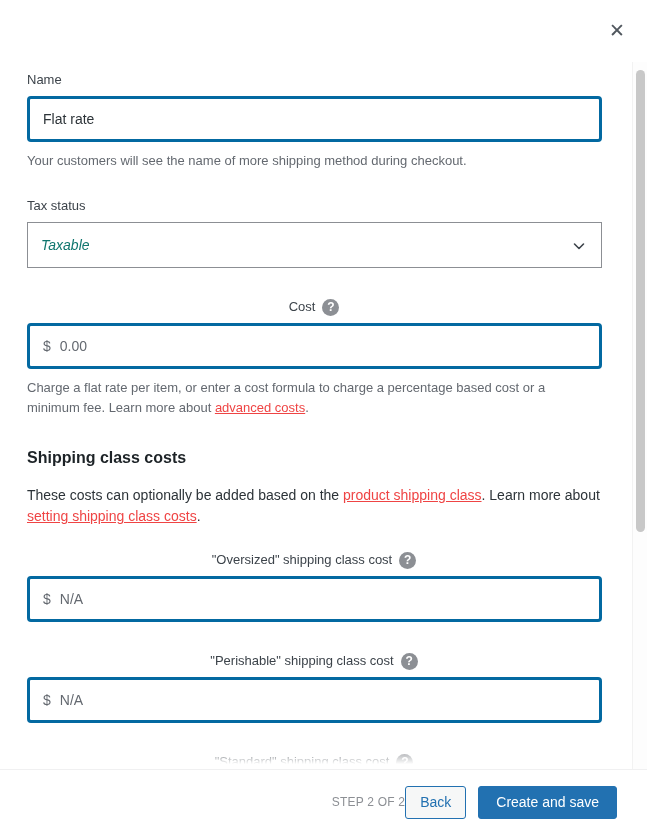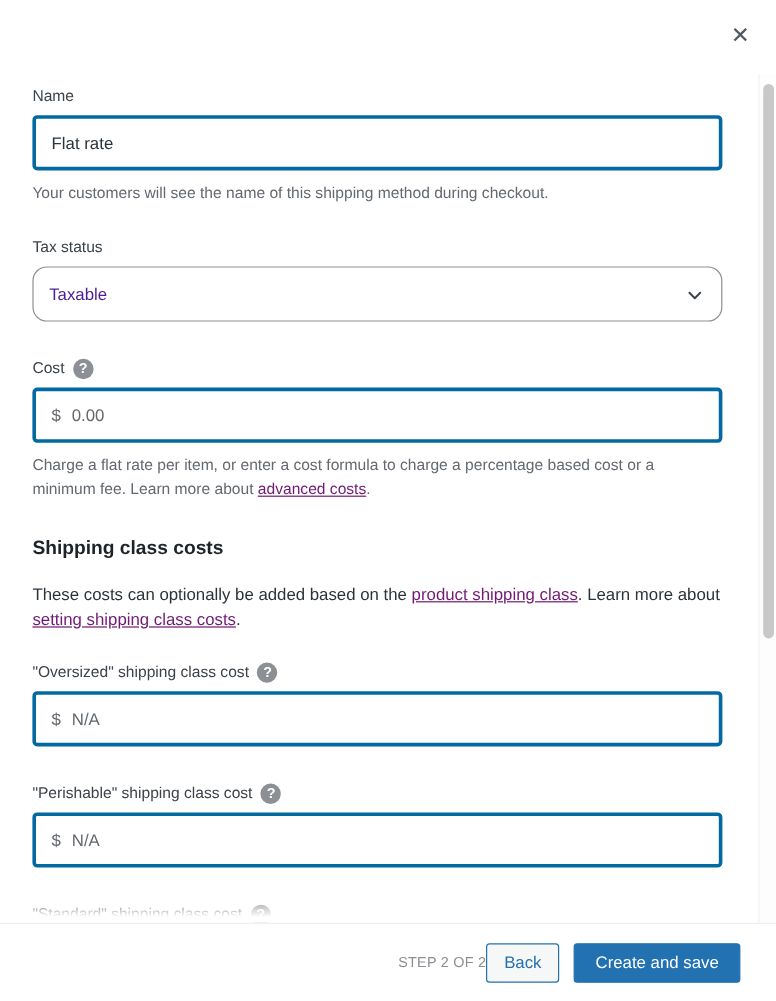--- a/index.html
+++ b/index.html
@@ -75,20 +75,21 @@
     color: #3c434a;
     line-height: 18px;
     margin-bottom: 7px;
   }
 
   .label-row {
     display: flex;
     align-items: center;
     gap: 7px;
     margin-bottom: 7px;
+    justify-content: center;
   }
   .label-row .field-label { margin-bottom: 0; }
 
   .help-icon {
     display: inline-flex;
     align-items: center;
     justify-content: center;
     width: 17px;
     height: 17px;
     border-radius: 50%;
@@ -122,29 +123,30 @@
     color: #646970;
     font-size: 14px;
     margin-right: 9px;
     flex: none;
   }
 
   .select-box {
     width: 575px;
     height: 46px;
     border: 1px solid #8c8f94;
-    border-radius: 12px;
+    border-radius: 0;
     background: #ffffff;
     display: flex;
     align-items: center;
     justify-content: space-between;
     padding: 0 13px;
     font-size: 14px;
-    color: #4c1d95;
+    color: #0f766e;
     cursor: pointer;
+    font-style: italic;
   }
   .chev {
     width: 12px; height: 12px;
     flex: none;
     margin-right: 3px;
   }
 
   .help-text {
     font-size: 13px;
     color: #646970;
@@ -164,21 +166,21 @@
 
   .section-text {
     font-size: 14px;
     color: #2c3338;
     line-height: 21px;
     margin-top: 16px;
     max-width: 578px;
   }
 
   a.link {
-    color: #701a75;
+    color: #ef4444;
     text-decoration: underline;
   }
 
   .spacer-24 { height: 24px; }
   .spacer-26 { height: 26px; }
   .spacer-30 { height: 30px; }
 
   .cut-row { margin-top: 30px; }
 
   
@@ -267,21 +269,21 @@
   </div>
 
   <div class="modal-body">
     <div class="body-inner">
 
       <div class="field">
         <label class="field-label">Name</label>
         <div class="input-box">
           <span class="value">Flat rate</span>
         </div>
-        <div class="help-text">Your customers will see the name of this shipping method during checkout.</div>
+        <div class="help-text">Your customers will see the name of more shipping method during checkout.</div>
       </div>
 
       <div class="spacer-26"></div>
 
       <div class="field">
         <label class="field-label">Tax status</label>
         <div class="select-box">
           <span class="value">Taxable</span>
           <span class="chev">
             <svg viewBox="0 0 12 12" width="12" height="12" aria-hidden="true">

